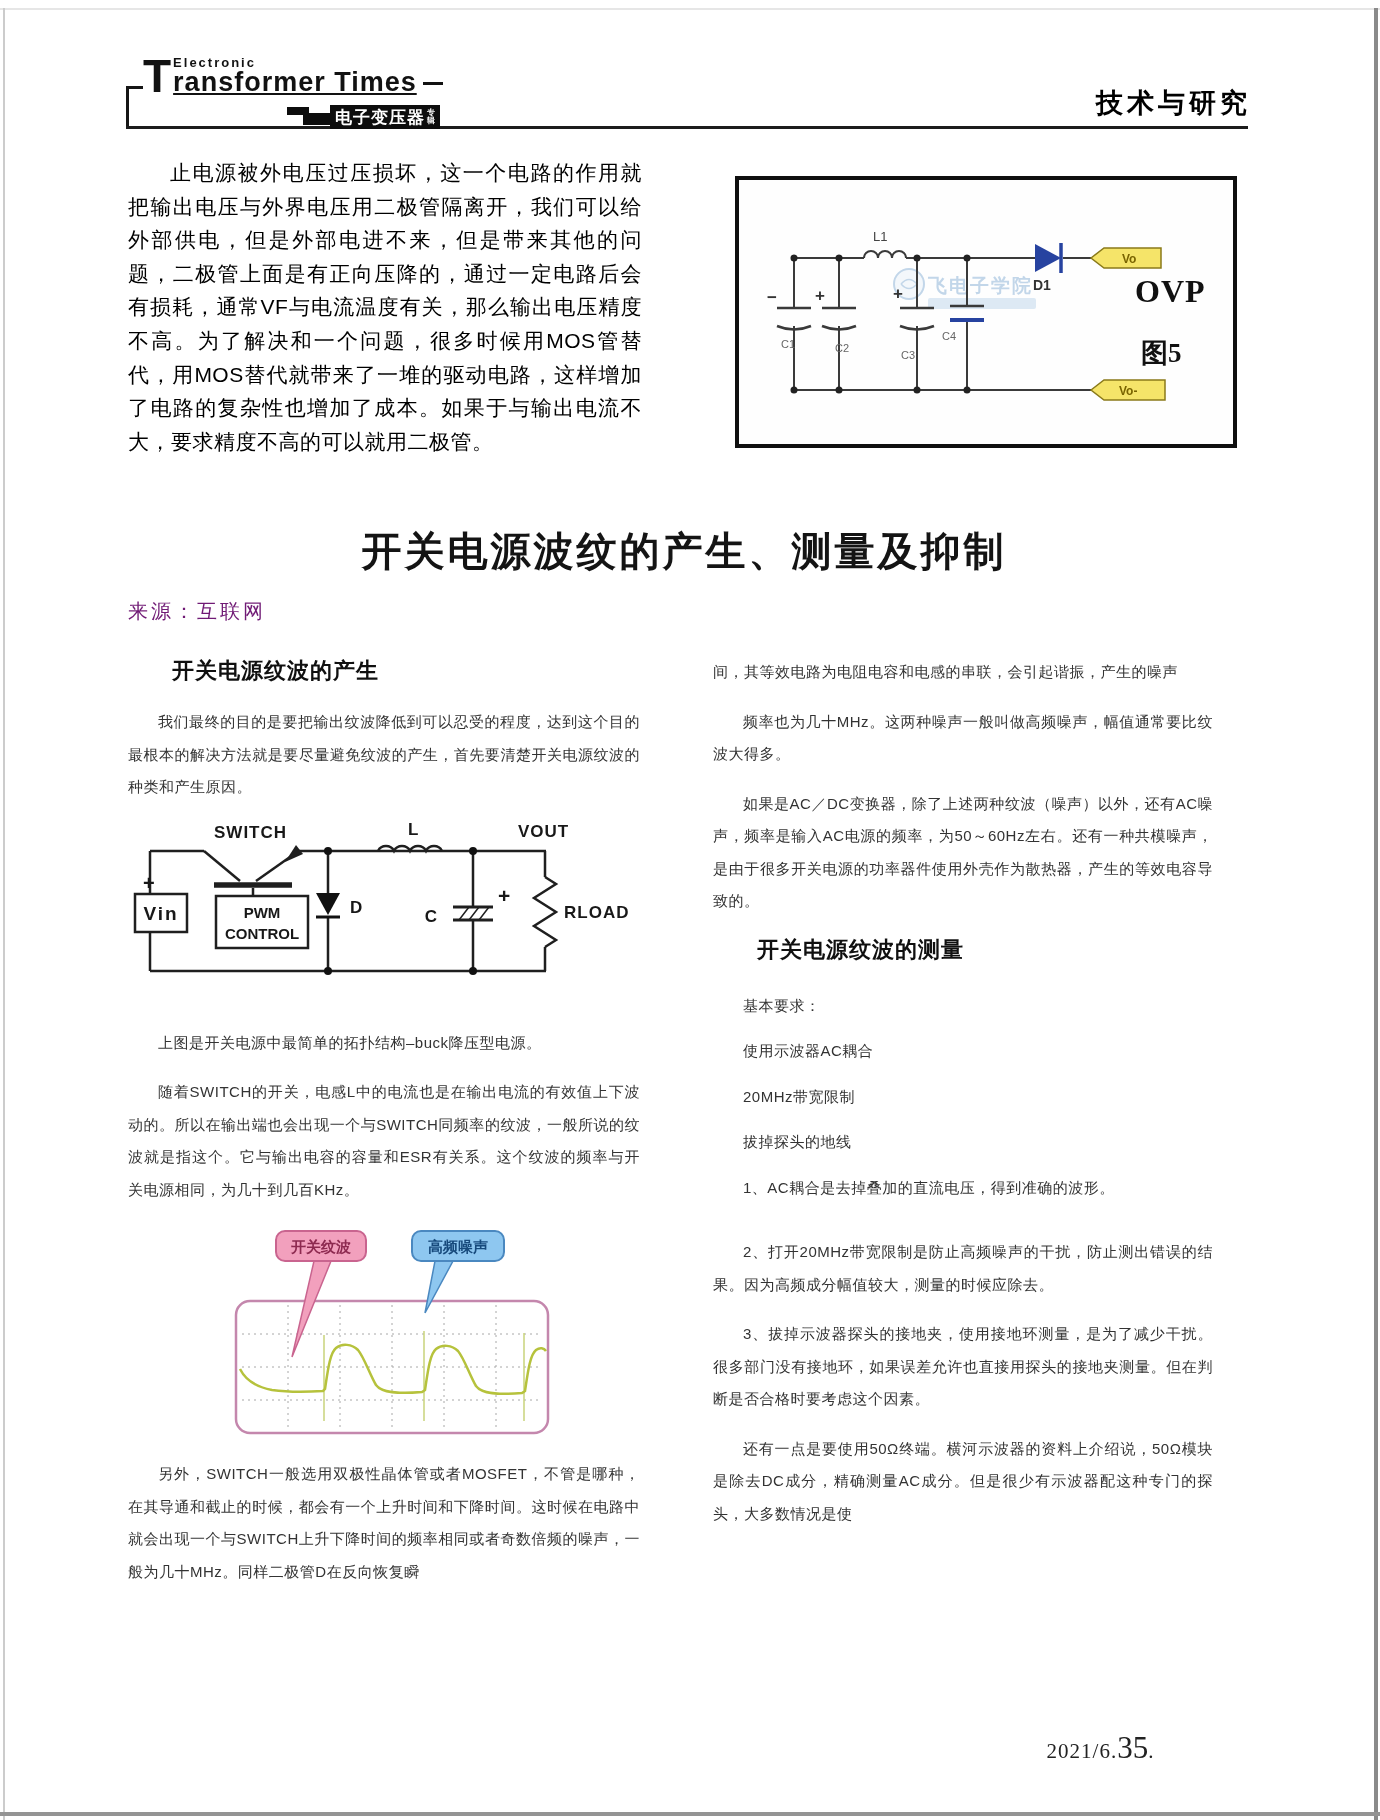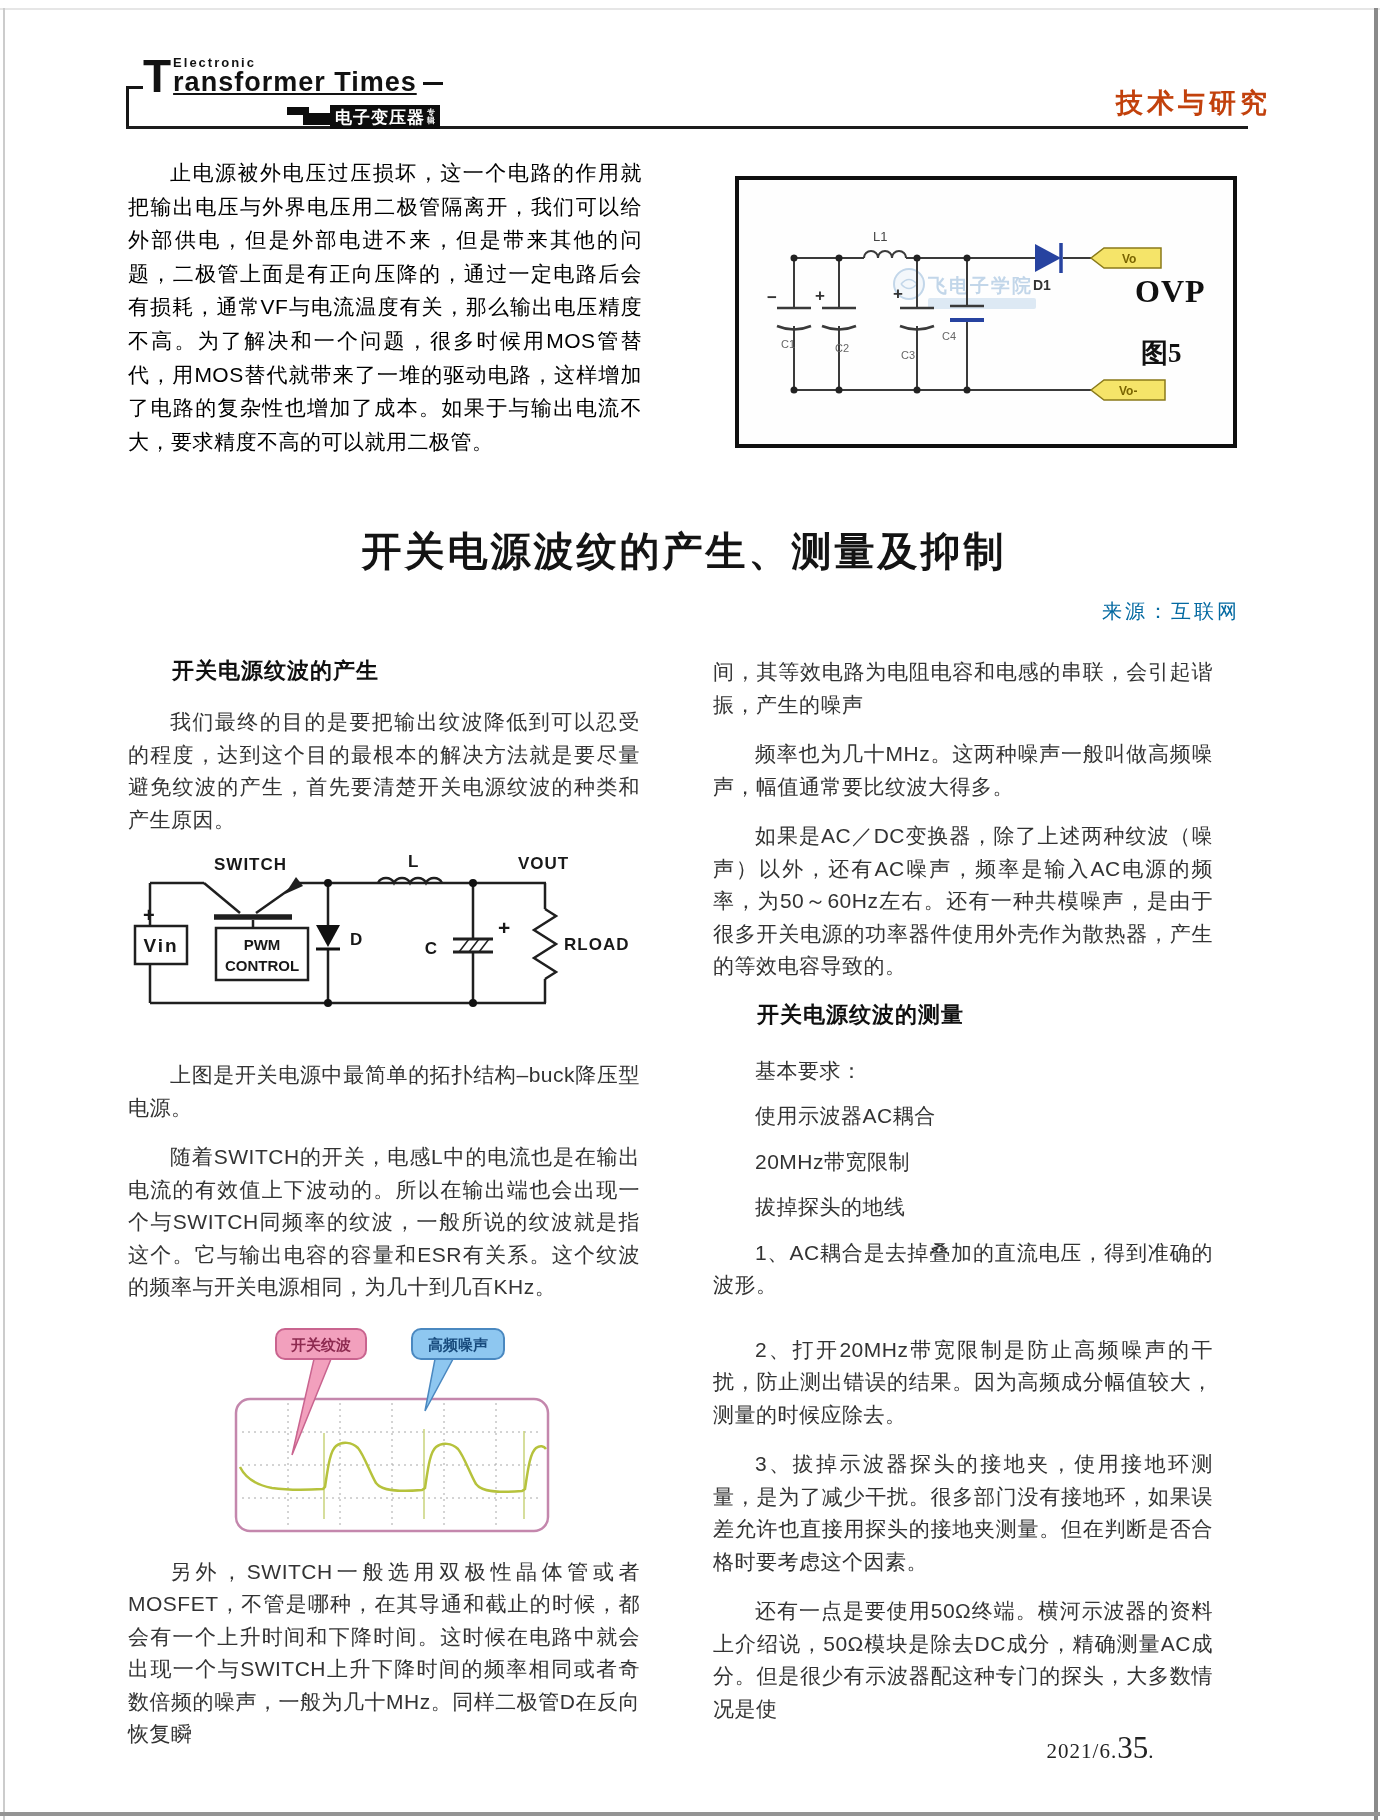--- a/index.html
+++ b/index.html
@@ -22,39 +22,39 @@
   .logo .small{font-size:13px;font-weight:bold;letter-spacing:2px;line-height:13px;}
   .logo .main{font-size:27px;font-weight:bold;letter-spacing:1px;line-height:26px;white-space:nowrap;text-decoration:underline;}
   .logo .enddash{display:inline-block;width:20px;height:3px;background:#121212;vertical-align:6px;margin-left:6px;}
   .badge{position:absolute;left:330px;top:105px;height:24px;background:#0d0d0d;color:#fff;
          display:flex;align-items:center;padding:0 5px;font-family:Liberation Serif, serif;}
   .badge .big{font-size:17px;font-weight:bold;letter-spacing:1px;}
   .badge .sub{display:flex;flex-direction:column;font-size:8px;line-height:8px;margin-left:2px;font-weight:bold;}
   .badge-step1{position:absolute;left:287px;top:107px;width:22px;height:8px;background:#0d0d0d;}
   .badge-step2{position:absolute;left:303px;top:113px;width:32px;height:12px;background:#0d0d0d;}
   .section-title{position:absolute;left:1096px;top:85px;font-size:27px;font-weight:bold;
-                 letter-spacing:4px;color:#c2410c;white-space:nowrap;margin-left:20px;}
-
-  
-  .para{font-size:21px;line-height:32.5px;text-align:justify;text-indent:2em;
+                 letter-spacing:4px;color:#000000;white-space:nowrap;}
+
+  
+  .para{font-size:15px;line-height:32.5px;text-align:justify;text-indent:2em;
         margin:0 0 17px 0;color:#333;letter-spacing:0.5px;}
   .para.noindent{text-indent:0;}
   .intro{position:absolute;left:128px;top:156px;width:514px;font-size:21px;line-height:33.6px;
          text-align:justify;text-indent:2em;color:#000000;letter-spacing:0.5px;}
   .col-left{position:absolute;left:128px;top:648px;width:512px;padding-top:8px;}
   .col-right{position:absolute;left:713px;top:648px;width:500px;padding-top:8px;}
   .sec-head{font-size:22px;font-weight:bold;color:#101010;text-indent:2em;margin:0 0 20px 0;letter-spacing:1px;}
   .col-right .sec-head{margin-bottom:25px;}
   .req{margin-bottom:13px;}
 
   
   .art-title{position:absolute;left:128px;top:524px;width:1112px;text-align:center;
              font-size:40px;font-weight:bold;color:#141414;letter-spacing:3px;}
-  .art-source{position:absolute;left:128px;top:598px;width:1112px;text-align:right;
-              font-size:20px;color:#0369a1;letter-spacing:3px;}
+  .art-source{position:absolute;left:128px;top:598px;width:1112px;text-align:left;
+              font-size:20px;color:#701a75;letter-spacing:3px;}
 
   
   .fig5{position:absolute;left:735px;top:176px;width:494px;height:264px;border:4px solid #0f0f0f;background:#fefefe;}
 
   
   .fig-buck{margin:14px 0 12px 0;}
   .fig-wave{margin:10px 0 16px 0;padding-left:100px;}
 
   
   .footer{position:absolute;left:1000px;top:1730px;width:200px;text-align:center;

